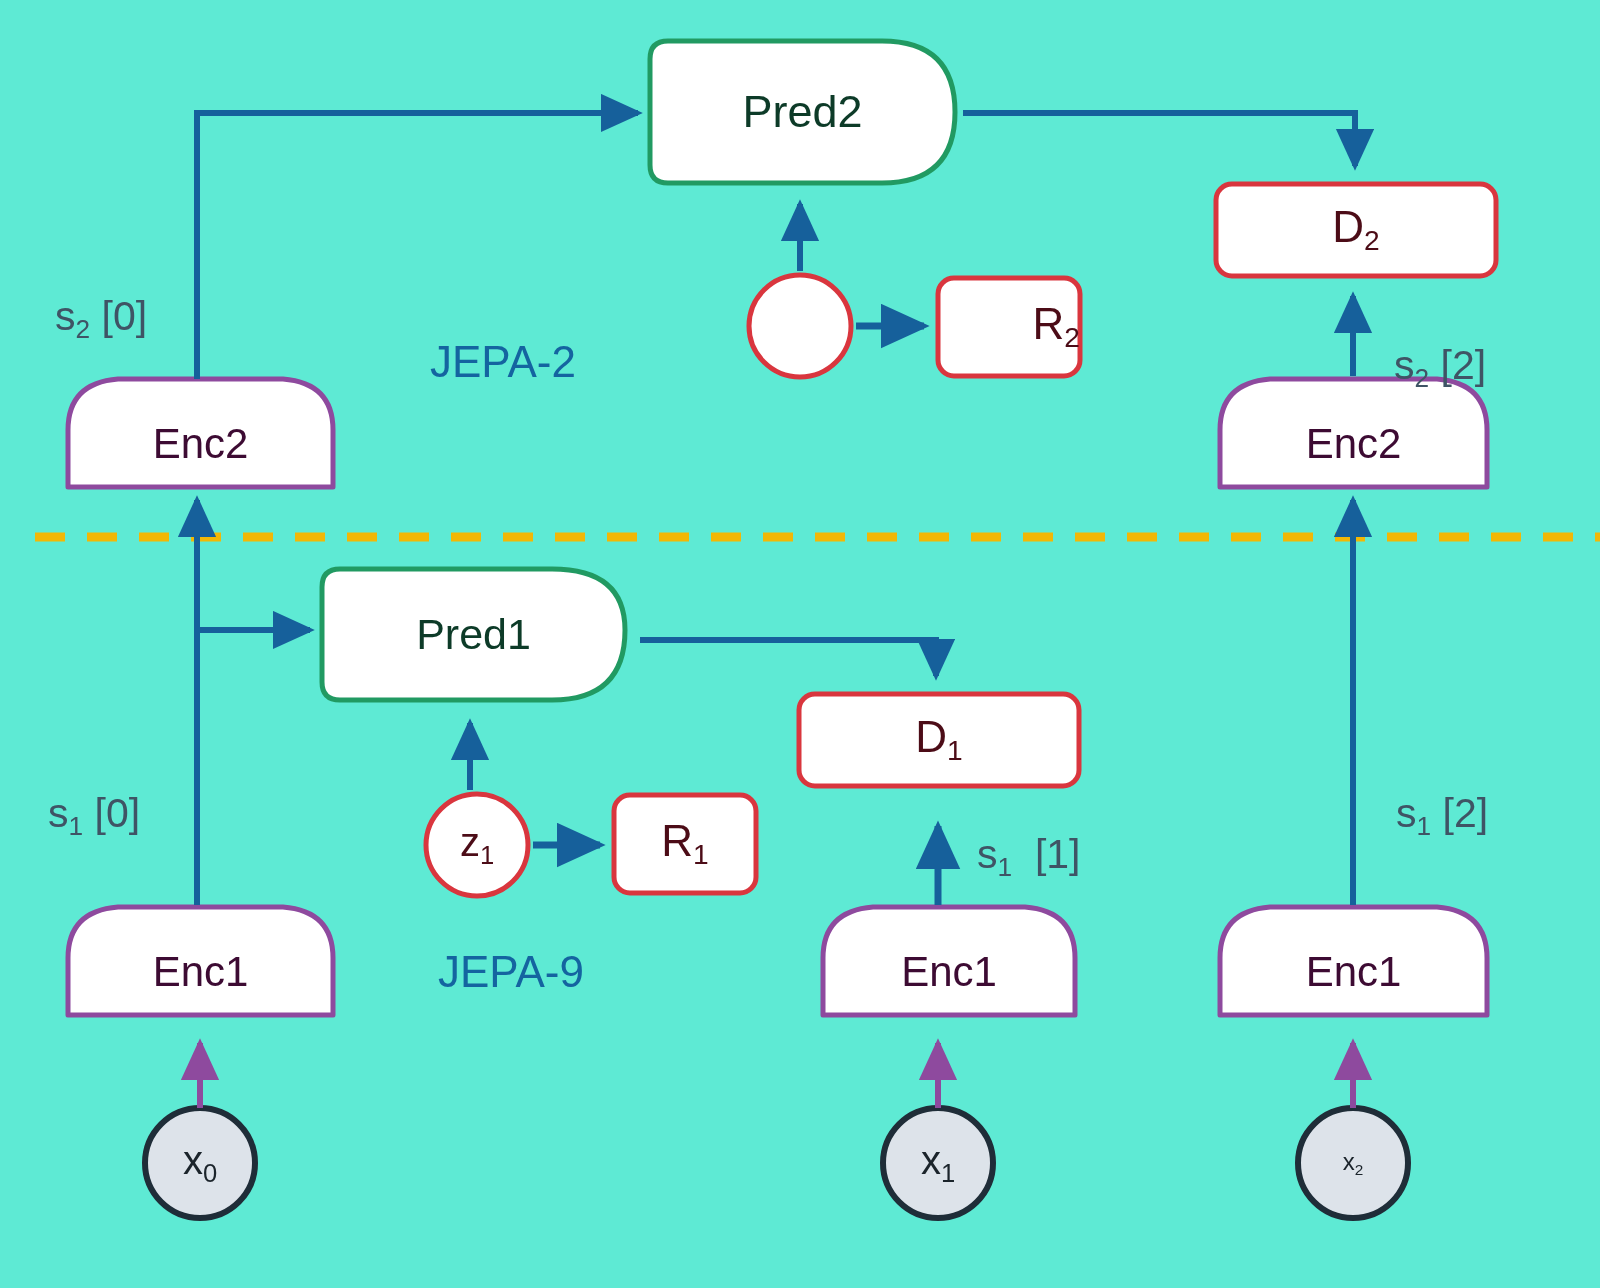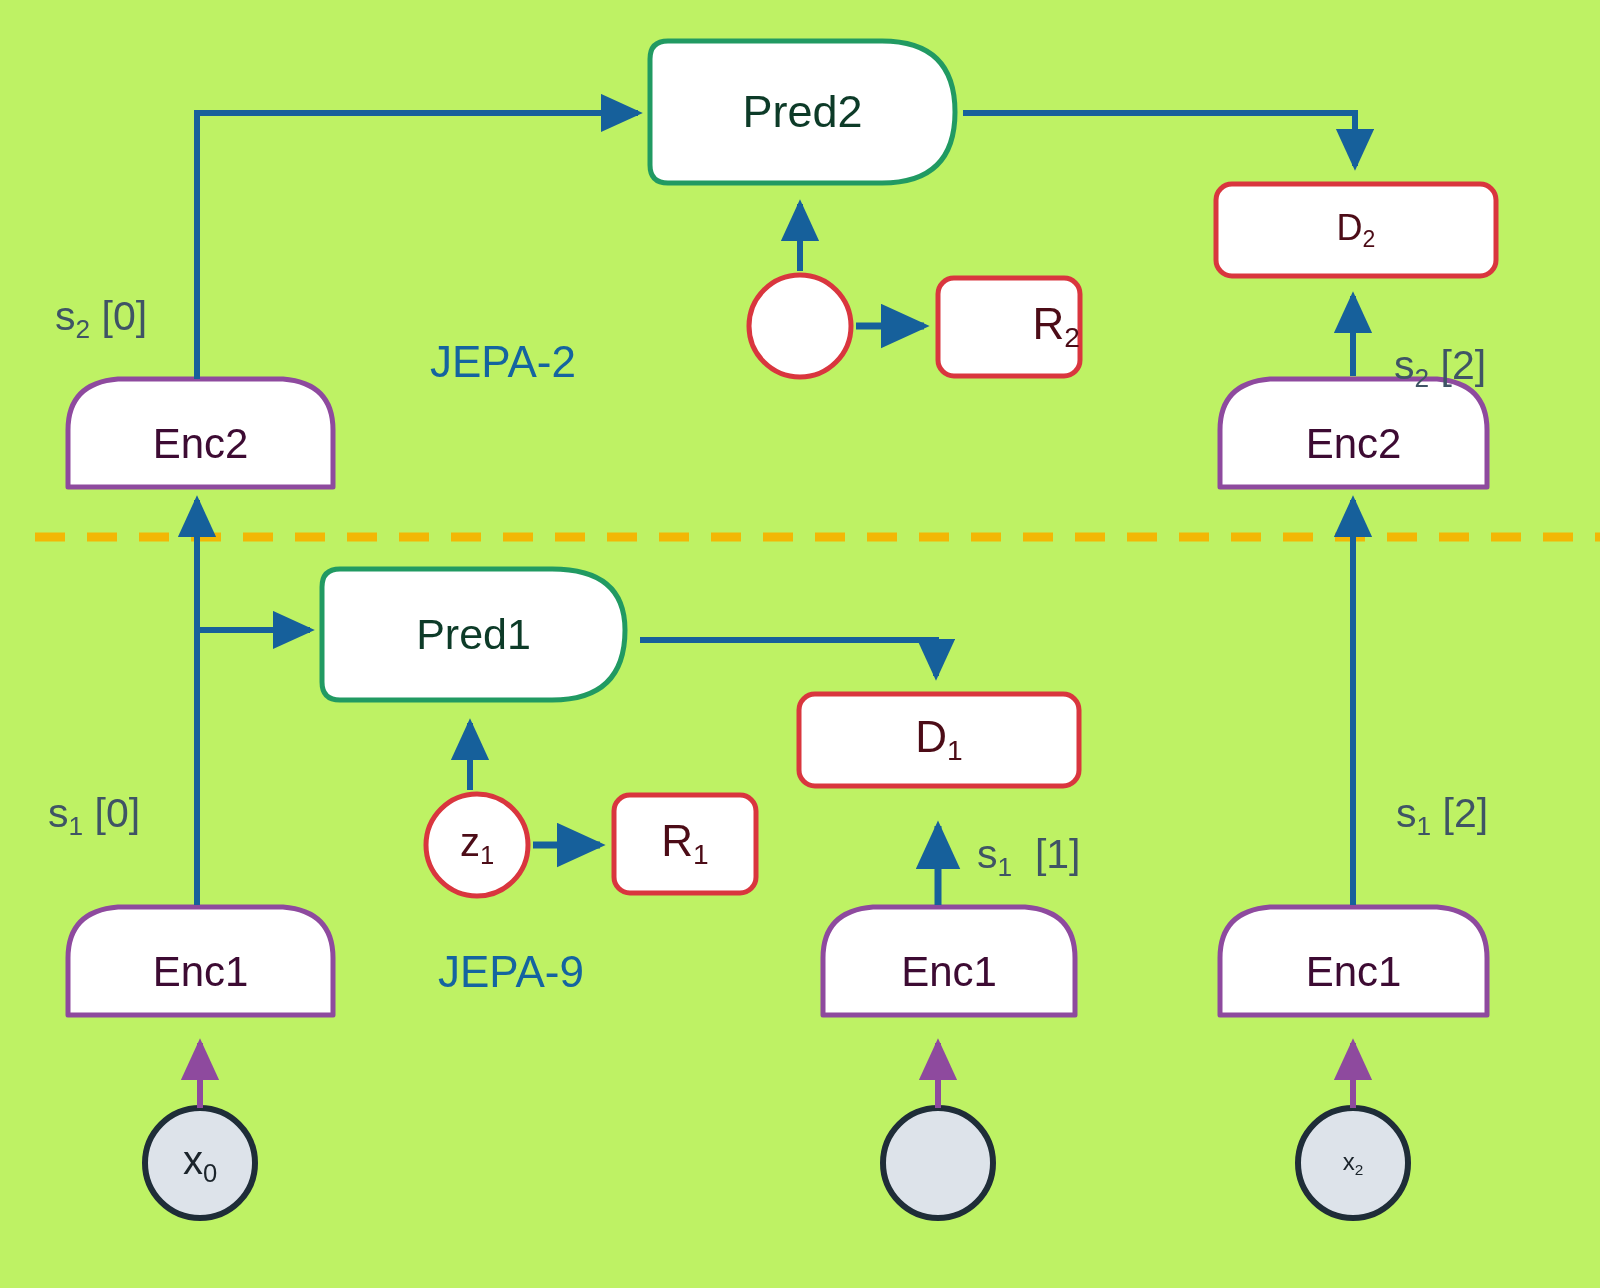--- a/index.html
+++ b/index.html
@@ -1,17 +1,17 @@
 <!DOCTYPE html>
 <html><head>
 <meta charset="utf-8">
 <style>
   html,body{margin:0;padding:0;background:#ffffff;}
   body{font-family:"Liberation Sans","DejaVu Sans",sans-serif;}
-  #stage{position:relative;width:1600px;height:1288px;background:#bef264;overflow:hidden;}
+  #stage{position:relative;width:1600px;height:1288px;background:#5eead4;overflow:hidden;}
   #svgroot{position:absolute;left:0;top:0;width:1600px;height:1288px;}
   .lbl{position:absolute;white-space:nowrap;line-height:1;}
   .sub{font-size:0.64em;vertical-align:-0.30em;letter-spacing:0;}
   .node-text{position:absolute;display:flex;align-items:center;justify-content:center;white-space:nowrap;}
 </style>
 </head>
 <body>
 
 <div id="stage">
 
@@ -107,29 +107,32 @@
   <div class="node-text" style="left:426px;top:794px;width:102px;height:102px;font-size:40px;color:#4c0c17;">
     <span><span>z</span><span class="sub">1</span></span>
   </div>
 
   <div class="node-text" style="left:938px;top:278px;width:142px;height:98px;font-size:44px;color:#4c0c17;justify-content:flex-end;">
     <span><span>R</span><span class="sub">2</span></span>
   </div>
   <div class="node-text" style="left:614px;top:795px;width:142px;height:98px;font-size:44px;color:#4c0c17;">
     <span><span>R</span><span class="sub">1</span></span>
   </div>
-  <div class="node-text" style="left:1216px;top:184px;width:280px;height:92px;font-size:36px;color:#4c0c17;">
+  <div class="node-text" style="left:1216px;top:184px;width:280px;height:92px;font-size:44px;color:#4c0c17;">
     <span><span>D</span><span class="sub">2</span></span>
   </div>
   <div class="node-text" style="left:799px;top:694px;width:280px;height:92px;font-size:44px;color:#4c0c17;">
     <span><span>D</span><span class="sub">1</span></span>
   </div>
 
   <div class="node-text" style="left:145px;top:1108px;width:110px;height:110px;font-size:40px;color:#1b242b;">
     <span><span>x</span><span class="sub">0</span></span>
+  </div>
+  <div class="node-text" style="left:883px;top:1108px;width:110px;height:110px;font-size:40px;color:#1b242b;">
+    <span><span>x</span><span class="sub">1</span></span>
   </div>
   <div class="node-text" style="left:1298px;top:1108px;width:110px;height:110px;font-size:24px;color:#1b242b;">
     <span><span>x</span><span class="sub">2</span></span>
   </div>
 
   <div class="lbl" style="left:55px;top:296px;font-size:41px;color:#3f5465;">
     <span>s</span><span class="sub">2</span>&nbsp;<span>[0]</span>
   </div>
   <div class="lbl" style="left:1394px;top:305px;font-size:41px;color:#3f5465;margin-top:40px;">
     <span>s</span><span class="sub">2</span>&nbsp;<span>[2]</span>

